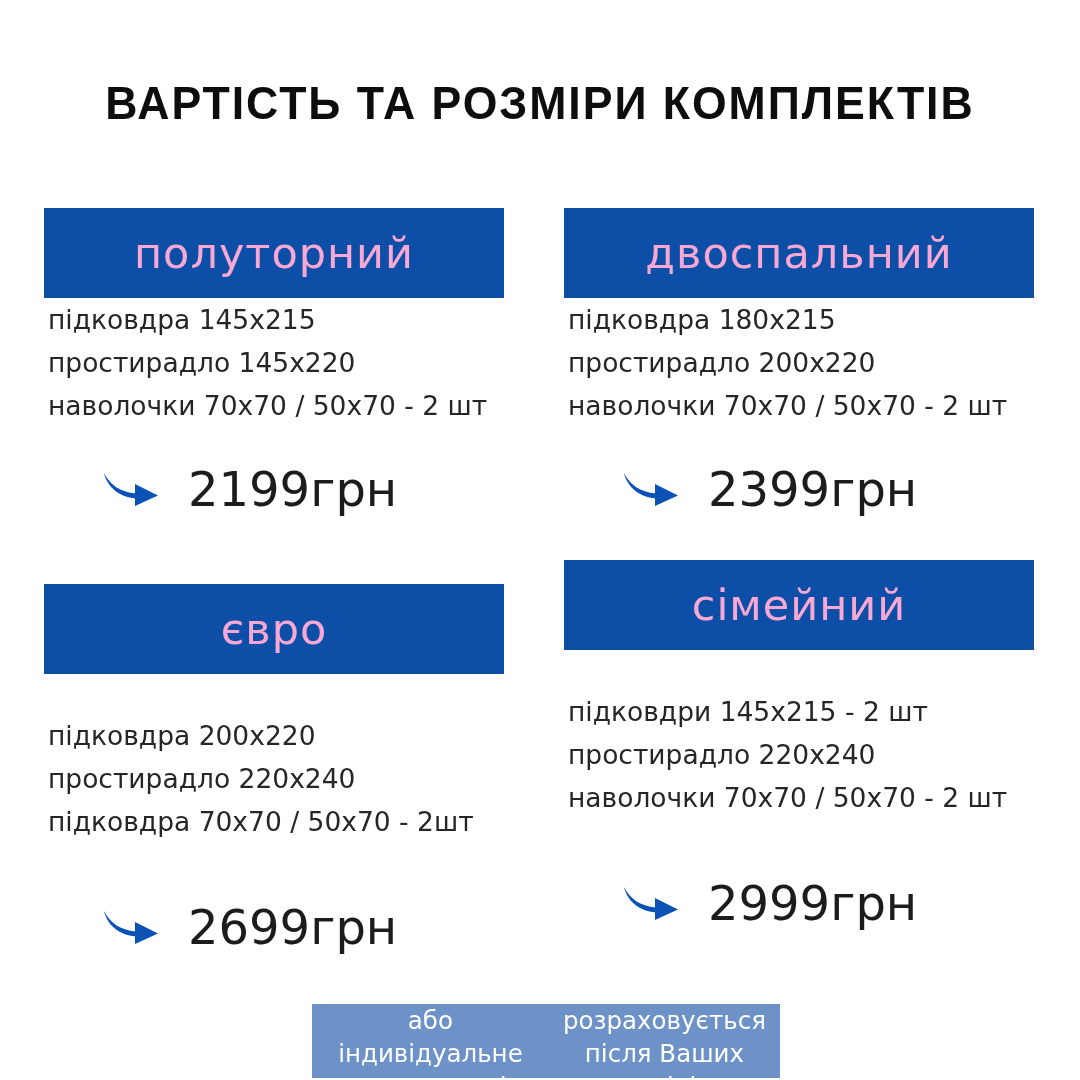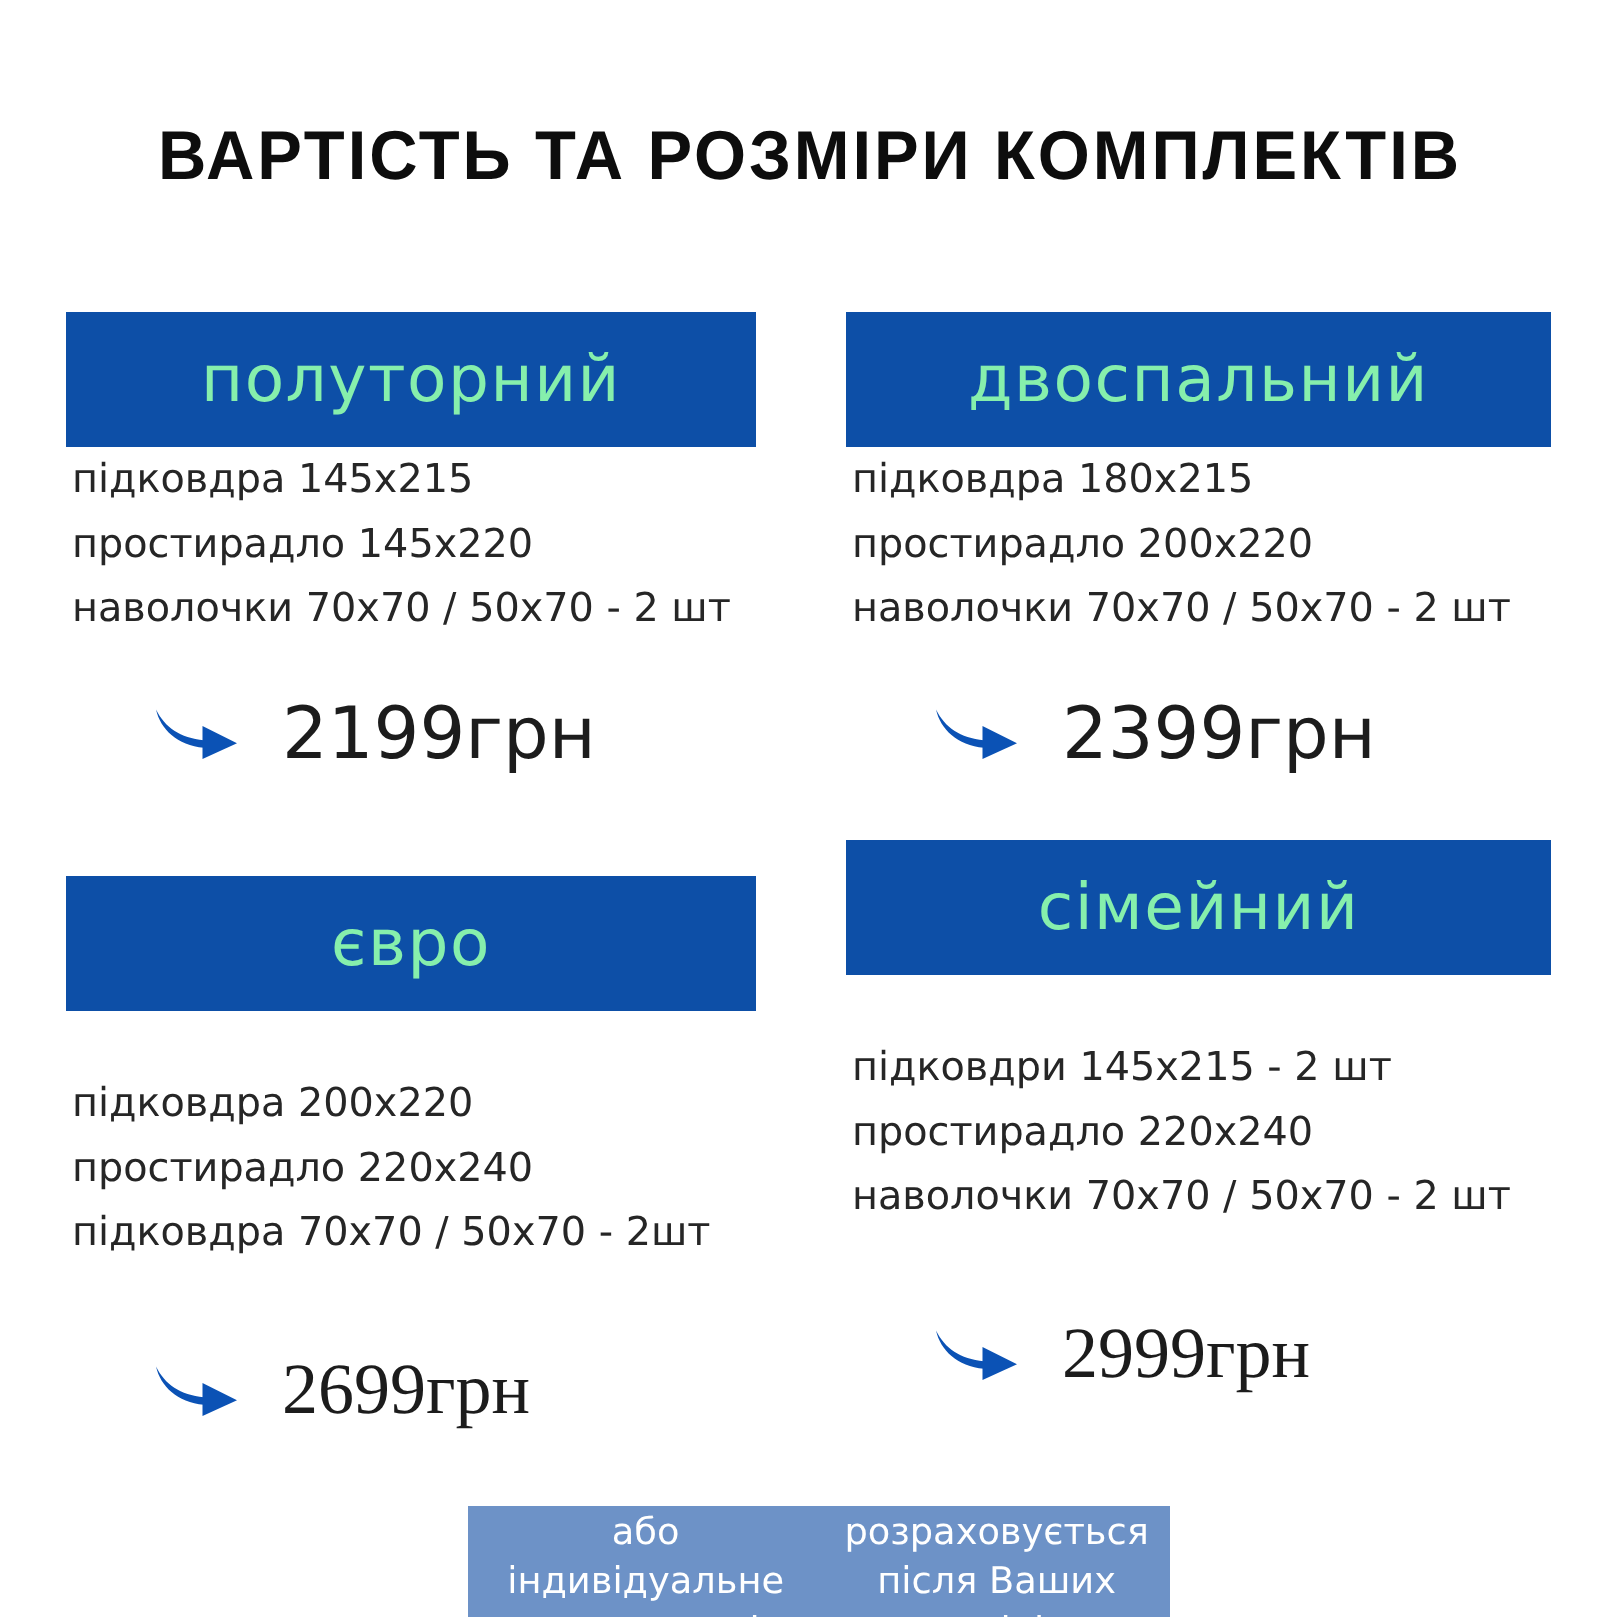--- a/index.html
+++ b/index.html
@@ -36,21 +36,21 @@
   #card-1 { left: 564px; top: 208px; width: 470px; }
   #card-2 { left: 44px;  top: 584px; }
   #card-3 { left: 564px; top: 560px; width: 470px; }
 
   .banner {
     height: 90px;
     background: var(--header-blue, #0d4fa7);
     display: flex;
     align-items: center;
     justify-content: center;
-    color: #86efac;
+    color: #f9a8d4;
     font-size: 43px;
     font-weight: 400;
     letter-spacing: 1px;
   }
   .sizes {
     padding-left: 4px;
     font-size: 26.5px;
     line-height: 43px;
     white-space: nowrap;
     color: #262626;
@@ -59,21 +59,21 @@
 
   .price-row {
     margin-top: 34px;
     display: flex;
     align-items: center;
     gap: 28px;
     padding-left: 58px;
     font-size: 48px;
     color: #1c1c1c;
   }
-  .row2 .price-row { margin-top: 56px; font-family: Liberation Serif, serif; }
+  .row2 .price-row { margin-top: 56px; }
 
   .arrow { color: var(--arrow-blue, #0b52b5); display: inline-flex; }
 
   .note {
     position: absolute;
     left: 312px;
     top: 984px;
     width: 468px;
     height: 74px;
     background: var(--note-blue, #6d92c7);

